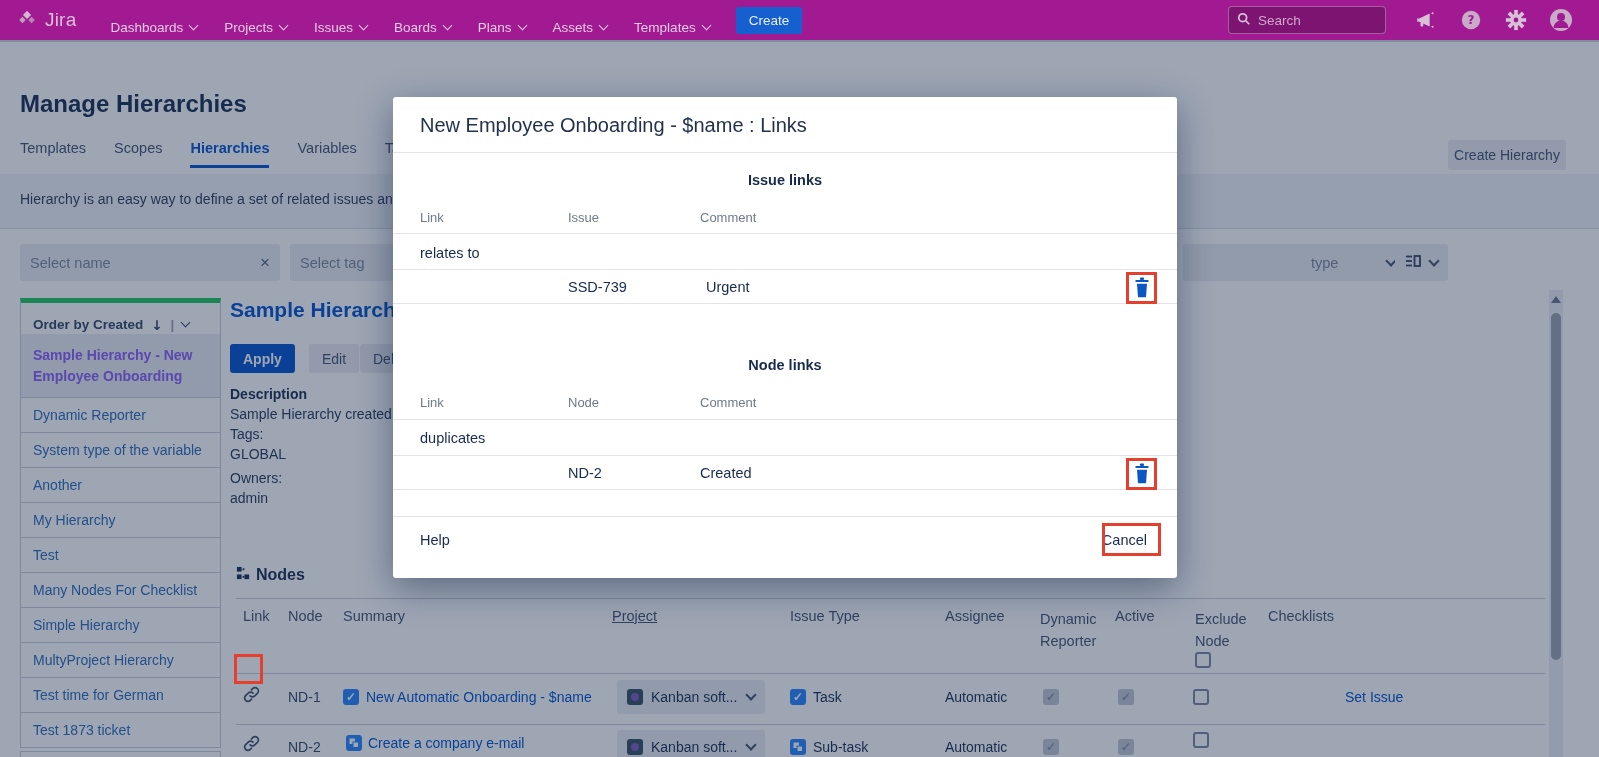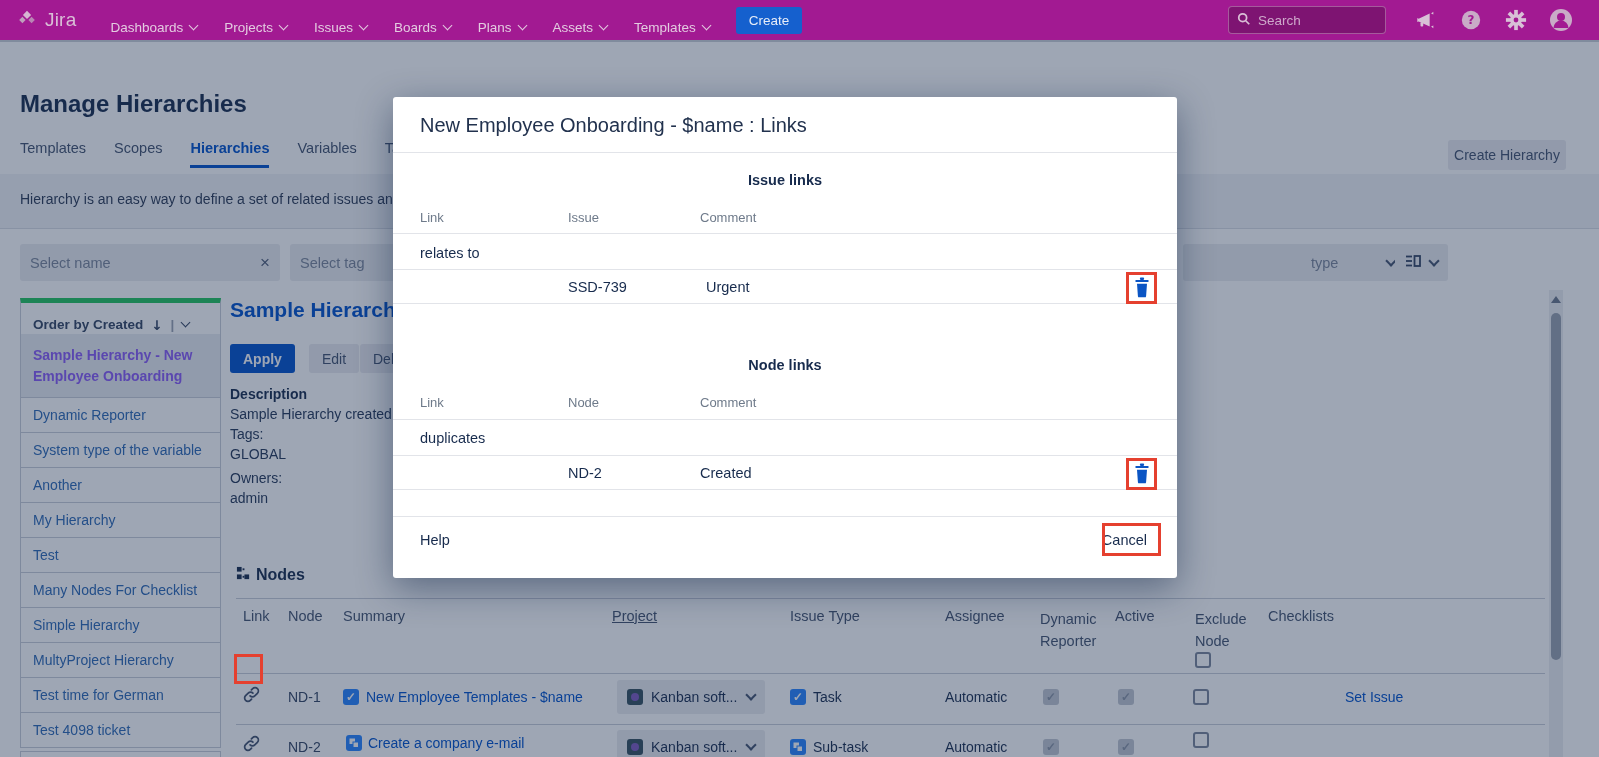--- a/index.html
+++ b/index.html
@@ -259,21 +259,21 @@
     <div class="side-row" style="top:538px; height:35px;">
         <span class="side-link">Simple Hierarchy</span>
       </div>
     <div class="side-row" style="top:573px; height:35px;">
         <span class="side-link">MultyProject Hierarchy</span>
       </div>
     <div class="side-row" style="top:608px; height:35px;">
         <span class="side-link">Test time for German</span>
       </div>
     <div class="side-row" style="top:643px; height:35px;">
-        <span class="side-link">Test 4098 ticket</span>
+        <span class="side-link">Test 1873 ticket</span>
       </div>
     <div class="side-row" style="top:681px; height:36px; border-top:1px solid #C9CED8;">
       <span>
         <b>1</b>&nbsp;<span style="color:#42526E;">-</span>&nbsp;<b>11</b>&nbsp;<span style="color:#42526E;">of</span>&nbsp;<b>11</b>
       </span>
     </div>
 
     <div class="abs" style="left:230px; top:228px; font-size:21px; font-weight:bold; color:#0052CC;">Sample Hierarch</div>
     <button class="abs" style="left:230px; top:274px; height:29px; padding:0 13px; background:#0052CC; color:#fff; font-weight:bold; border:none; border-radius:3px; font-size:14px; font-family:'Liberation Sans',sans-serif;">Apply</button>
     <button class="ghost-btn abs" style="left:309px; top:274px; height:29px; padding:0 13px;">Edit</button>
@@ -314,21 +314,21 @@
     <div class="hline" style="left:236px; top:603px; width:1309px;"></div>
 
     <span class="abs" style="left:242px; top:615px;">
       <svg width="19" height="19" viewBox="0 0 24 24" fill="none" stroke="#42526E" stroke-width="2.2" stroke-linecap="round">
           <path d="M10.2 13.8a4.2 4.2 0 0 0 5.94 0l3.3-3.3a4.2 4.2 0 1 0-5.94-5.94l-1.6 1.6"></path>
           <path d="M13.8 10.2a4.2 4.2 0 0 0-5.94 0l-3.3 3.3a4.2 4.2 0 1 0 5.94 5.94l1.6-1.6"></path>
         </svg>
     </span>
     <span class="abs" style="left:288px; top:619px; color:#344563;">ND-1</span>
     <span class="cb-on abs" style="left:343px; top:619px;">✓</span>
-    <span class="abs link" style="left:366px; top:619px;">New Employee Templates - $name</span>
+    <span class="abs link" style="left:366px; top:619px;">New Automatic Onboarding - $name</span>
     <div class="dd" style="left:617px; top:610px; width:148px;">
       <span class="avatar16"></span>
       <span style="color:#172B4D; flex:1;">Kanban soft...</span>
       <span class="dd-chev"></span>
     </div>
     <span class="cb-on abs" style="left:790px; top:619px;">✓</span>
     <span class="abs" style="left:813px; top:619px;">Task</span>
     <span class="abs" style="left:945px; top:619px;">Automatic</span>
     <span class="cb-dis abs" style="left:1043px; top:619px;">✓</span>
     <span class="cb-dis abs" style="left:1118px; top:619px;">✓</span>

